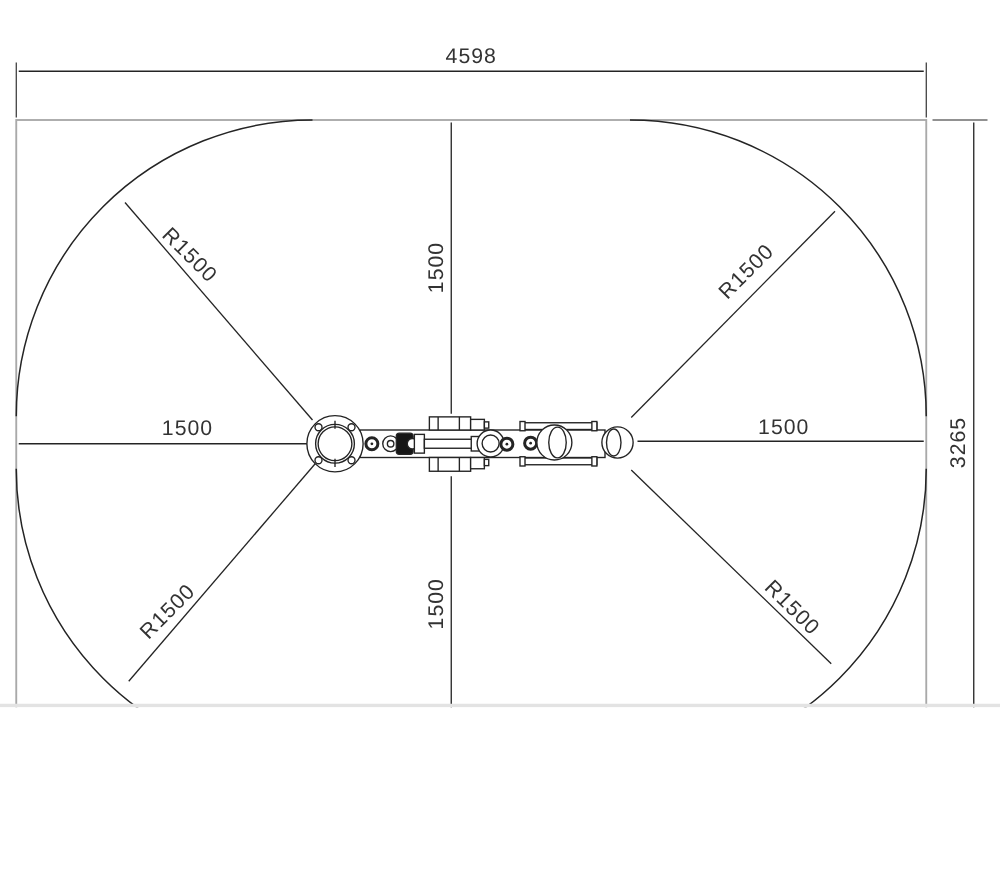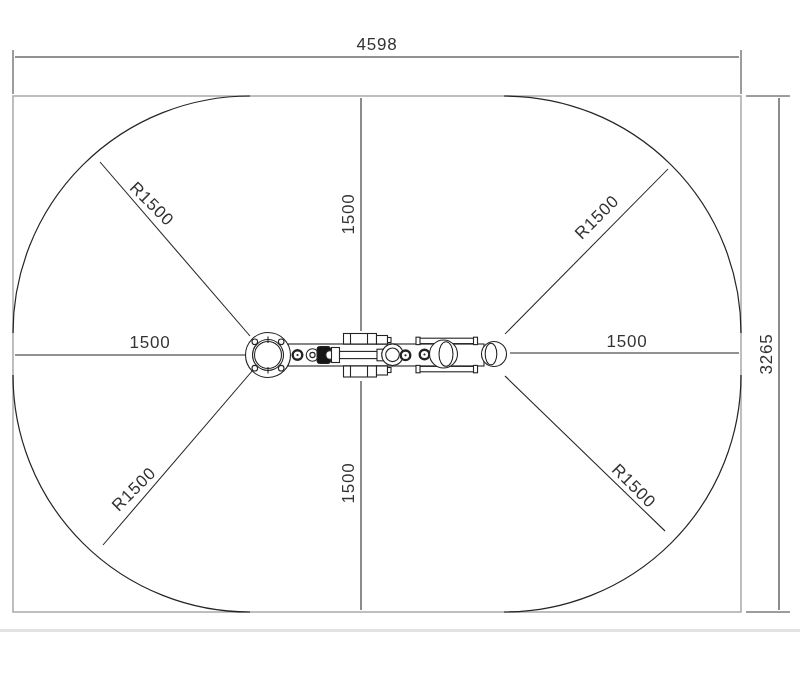--- a/index.html
+++ b/index.html
@@ -1,16 +1,16 @@
 <!DOCTYPE html>
 <html style="--background: #ffffff; --boundary_gray: #a9a9a9; --line_dark: #242424; --dim_text: #333333;"><head>
 <meta charset="utf-8">
 <style>
   html,body{margin:0;padding:0;background:#fff;}
-  #stage{position:relative;width:800px;height:632px;background:var(--background,#fff);overflow:hidden;
+  #stage{position:relative;width:800px;height:566px;background:var(--background,#fff);overflow:hidden;
          font-family:"Liberation Sans", sans-serif;text-align:right;}
   svg{position:absolute;left:0;top:0;}
   .gray-line{stroke:var(--boundary_gray,#a9a9a9);stroke-width:1.5;fill:none;}
   .dark-line{stroke:var(--line_dark,#242424);stroke-width:1.2;fill:none;}
   .dim-line{stroke:var(--line_dark,#242424);stroke-width:1.05;fill:none;}
   .ext-line{stroke:var(--line_dark,#242424);stroke-width:0.9;fill:none;}
   .part{stroke:var(--line_dark,#242424);stroke-width:1.1;fill:#fff;}
   .part-nf{stroke:var(--line_dark,#242424);stroke-width:1.1;fill:none;}
   .part-dark{stroke:var(--line_dark,#242424);stroke-width:1;fill:#161616;}
   .bolt{stroke:var(--line_dark,#242424);stroke-width:2.4;fill:#fff;}

